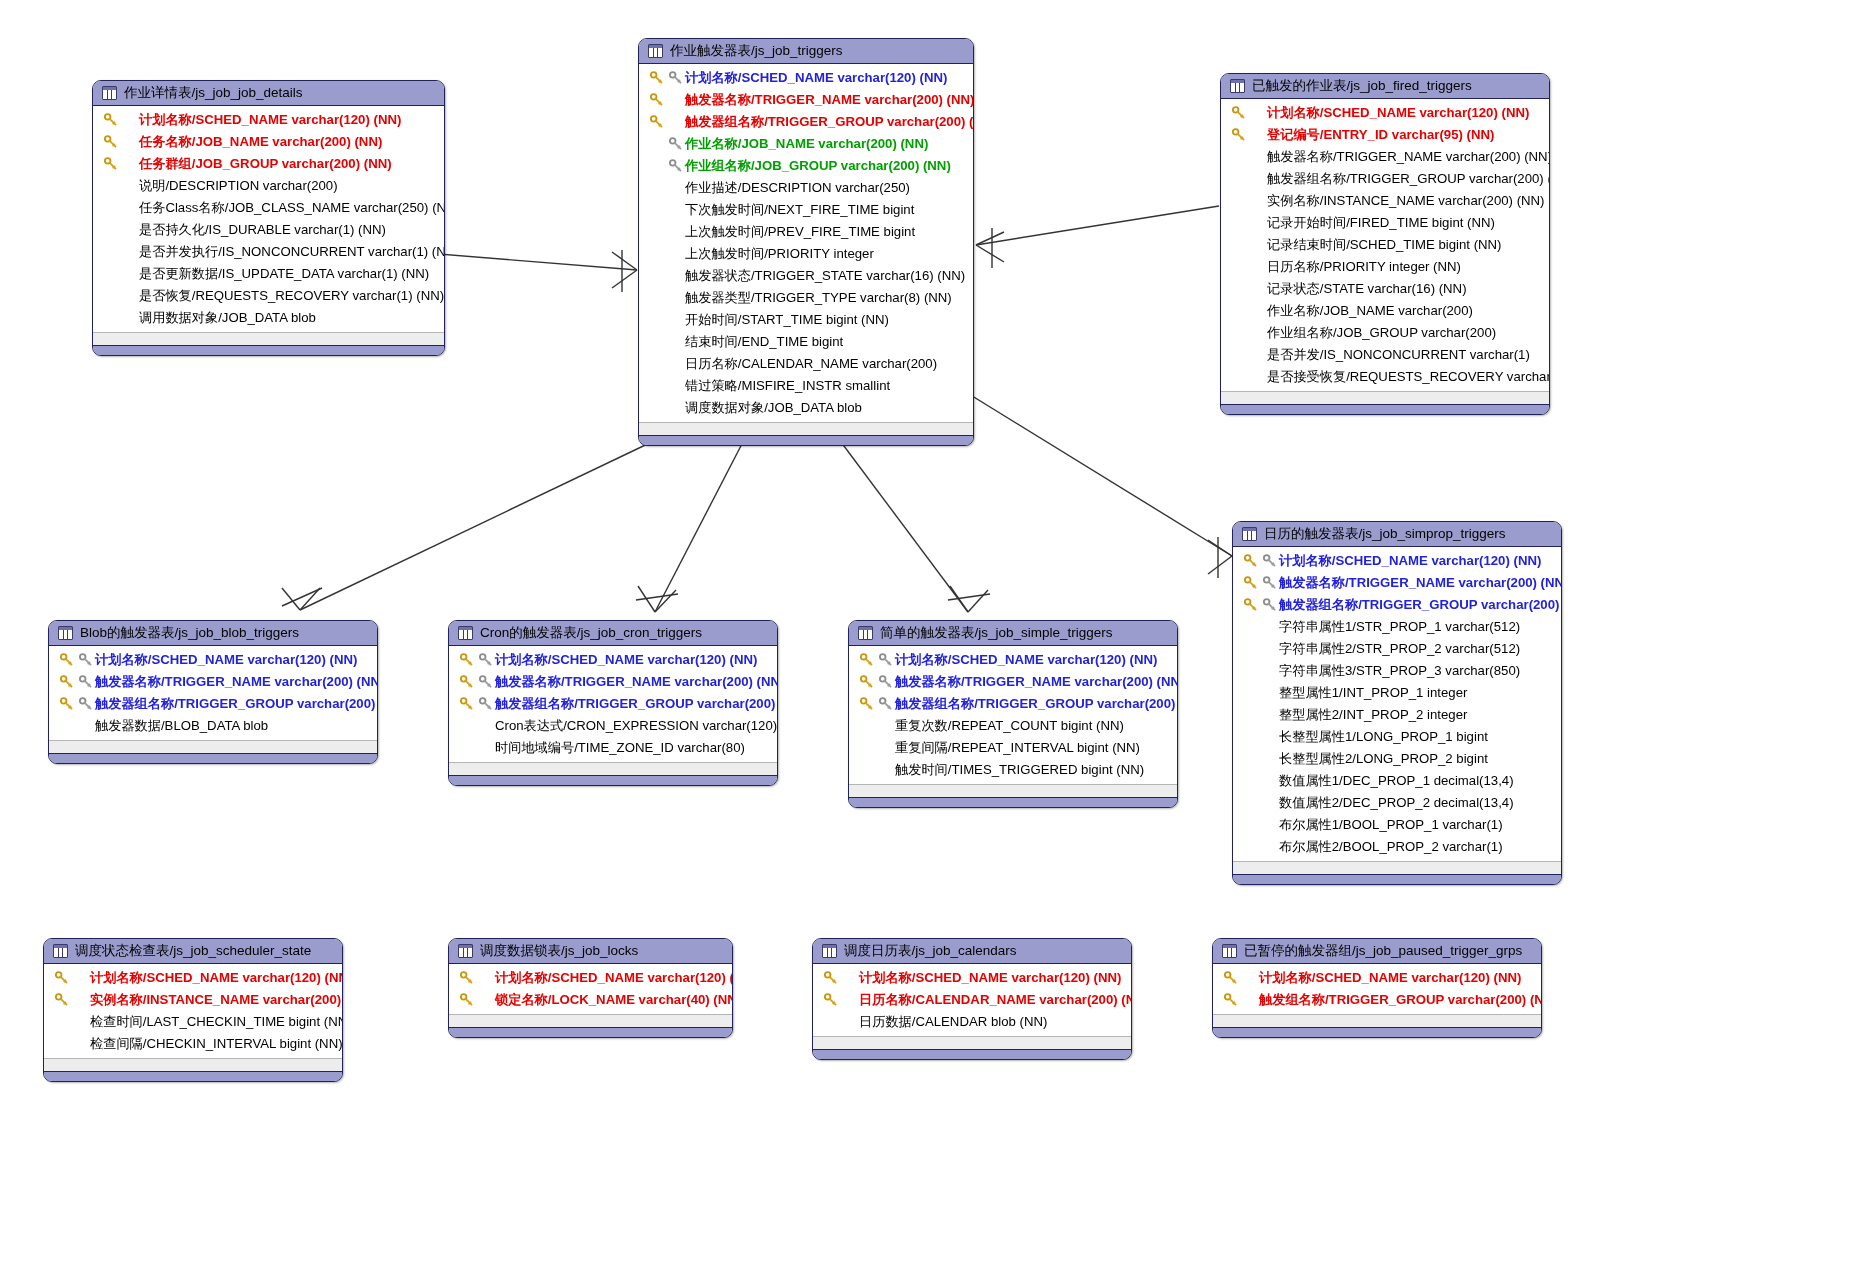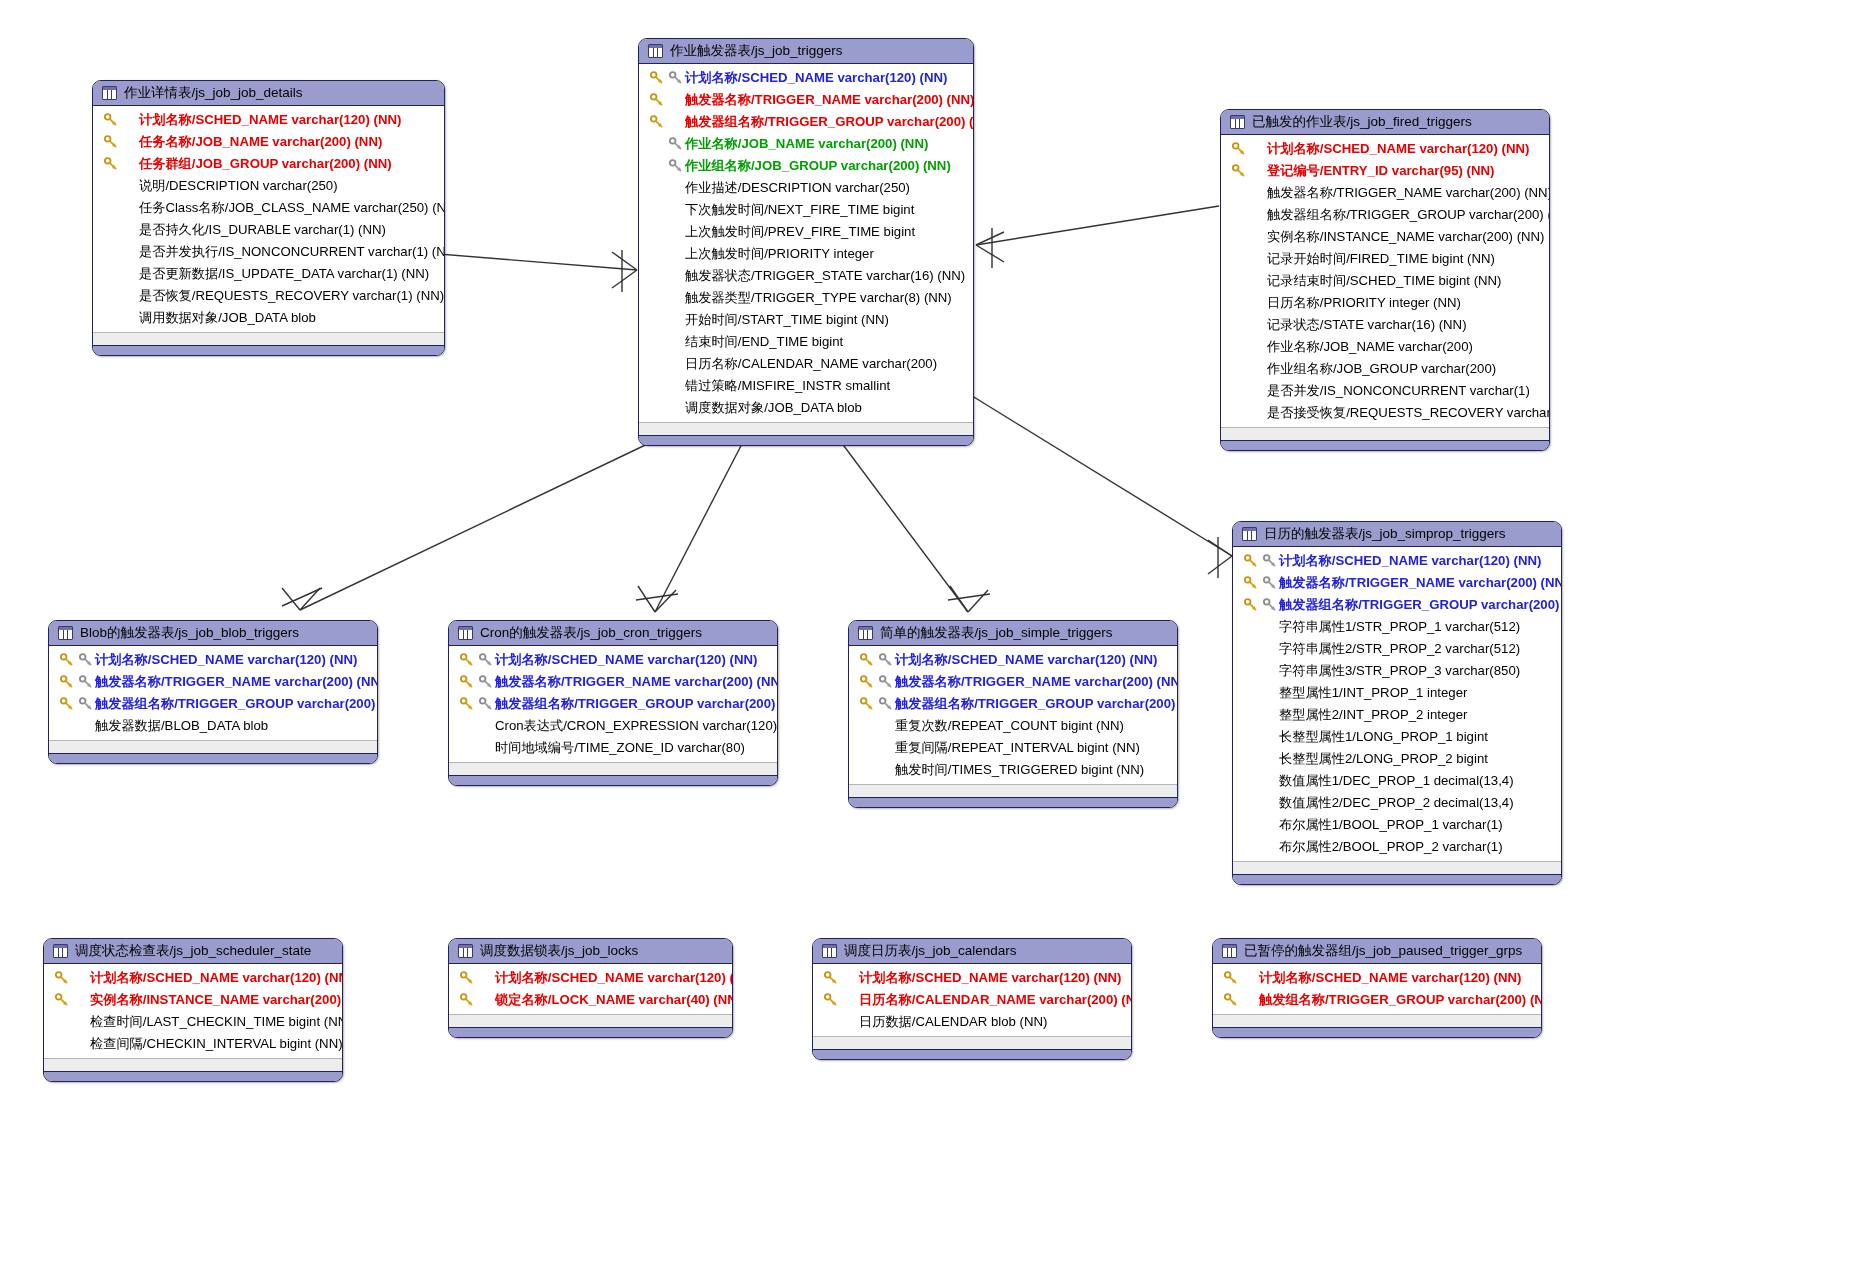--- a/index.html
+++ b/index.html
@@ -166,21 +166,21 @@
                 <path d="M6.2 6.5 L13.2 13.2" stroke="#d4a017" stroke-width="2.1" stroke-linecap="round"></path>
                 <path d="M10.6 12.2 L12.0 10.8" stroke="#d4a017" stroke-width="2.1" stroke-linecap="round"></path>
               </svg>
             </span>
             <span class="keyslot"></span>
             <span class="attr-text c-red">任务群组/JOB_GROUP varchar(200) (NN)</span>
           </div>
           <div class="attr">
             <span class="keyslot"></span>
             <span class="keyslot"></span>
-            <span class="attr-text c-black">说明/DESCRIPTION varchar(250)</span>
+            <span class="attr-text c-black">说明/DESCRIPTION varchar(200)</span>
           </div>
           <div class="attr">
             <span class="keyslot"></span>
             <span class="keyslot"></span>
             <span class="attr-text c-black">任务Class名称/JOB_CLASS_NAME varchar(250) (NN)</span>
           </div>
           <div class="attr">
             <span class="keyslot"></span>
             <span class="keyslot"></span>
             <span class="attr-text c-black">是否持久化/IS_DURABLE varchar(1) (NN)</span>
@@ -334,21 +334,21 @@
           </div>
           <div class="attr">
             <span class="keyslot"></span>
             <span class="keyslot"></span>
             <span class="attr-text c-black">调度数据对象/JOB_DATA blob</span>
           </div>
         </div>
         <div class="ent-footer"></div>
         <div class="ent-footer2"></div>
       </div>
-      <div class="entity" style="left: 1220px; top: 73px; width: 330px; margin-top: 36px;">
+      <div class="entity" style="left: 1220px; top: 73px; width: 330px;">
         <div class="ent-header">
           <span class="tbl-icon"></span>
           <span class="ent-title">已触发的作业表/js_job_fired_triggers</span>
         </div>
         <div class="ent-body">
           <div class="attr">
             <span class="keyslot">
               <svg class="key" viewBox="0 0 16 16">
                 <circle cx="4.2" cy="4.4" r="3.2" fill="none" stroke="#c8960c" stroke-width="2.1"></circle>
                 <circle cx="4.2" cy="4.4" r="1.0" fill="#ffffff"></circle>

